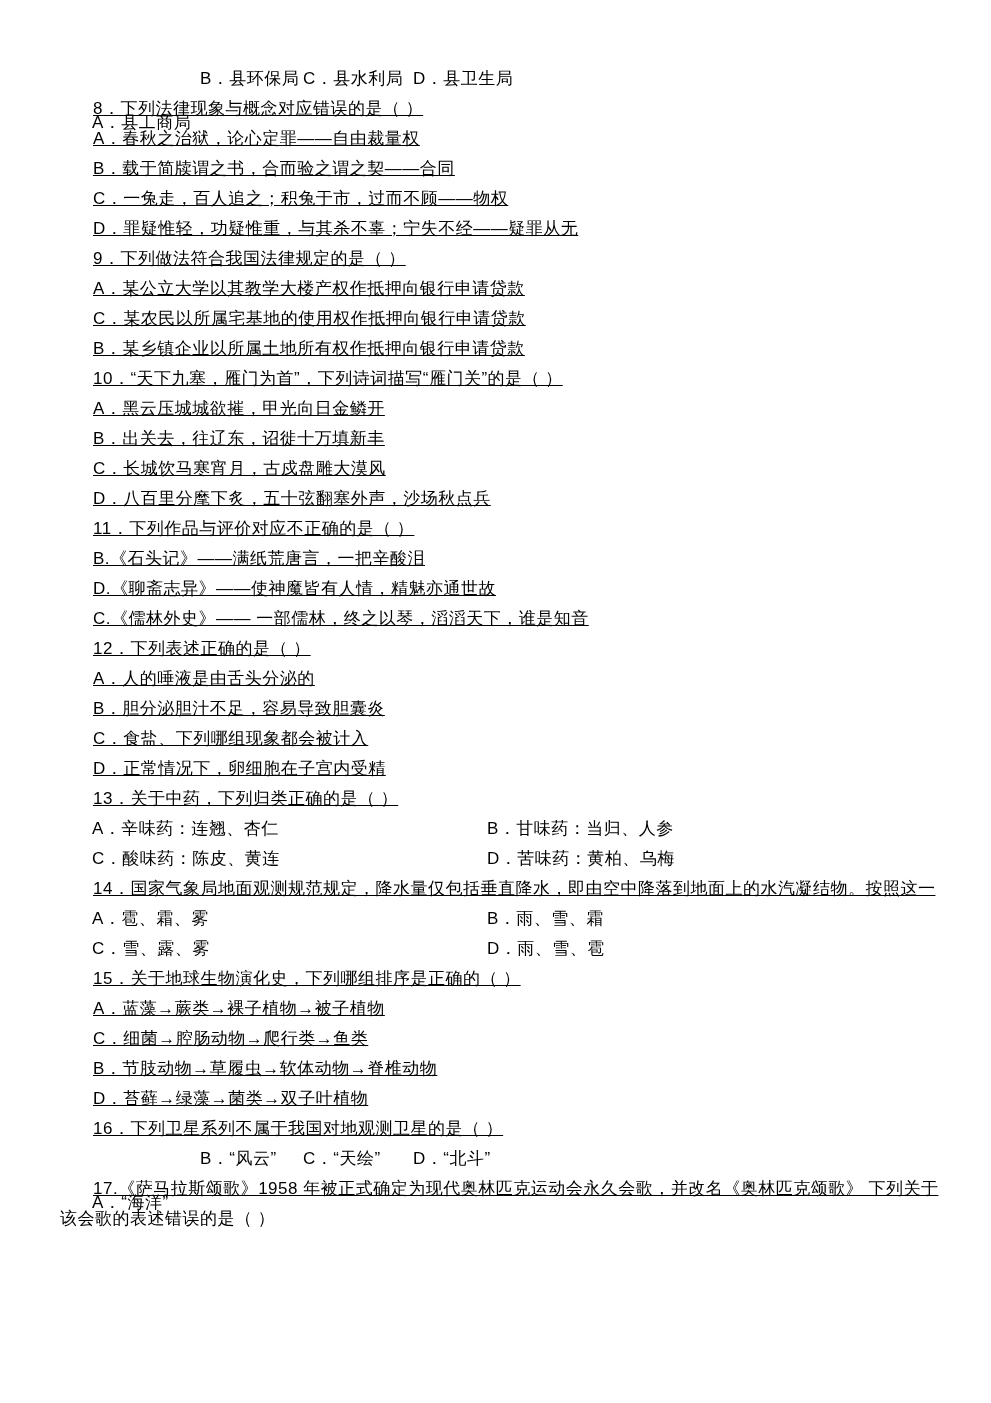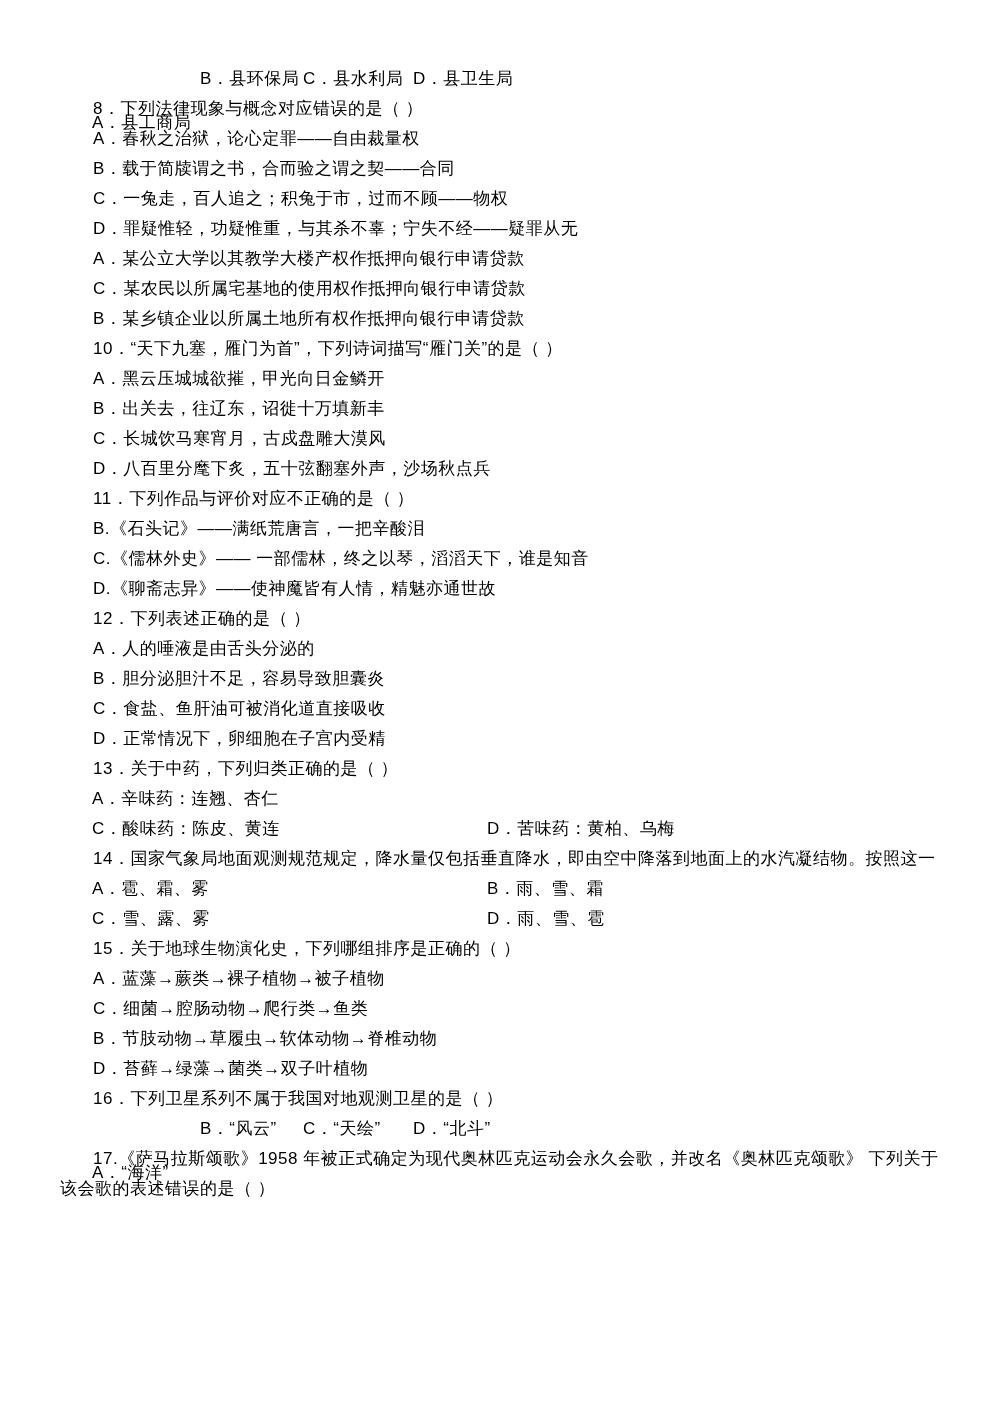--- a/index.html
+++ b/index.html
@@ -19,21 +19,21 @@
     line-height: 30px;
     padding: 64px 50px 0 60px;
     overflow: hidden;
   }
   .line {
     height: 30px;
     white-space: nowrap;
     letter-spacing: 0.5px;
   }
   
-  .ind { padding-left: 33px; }
+  .ind { padding-left: 33px; text-decoration: underline; }
   
   .wrap { padding-left: 0; }
   
   .row4 { display: flex; padding-left: 32px; }
   .row4 .c4a { display: inline-block; width: 108px; margin-top: 44px; }
   .row4 .c4b { display: inline-block; width: 103px; }
   .row4 .c4c { display: inline-block; width: 110px; }
   .row4 .c4d { display: inline-block; }
   
   .row2 { display: flex; padding-left: 32px; }
@@ -51,44 +51,46 @@
     <span class="c4c">C．县水利局</span>
     <span class="c4d">D．县卫生局</span>
   </div>
 
   <div class="line ind">8．下列法律现象与概念对应错误的是（  ）</div>
   <div class="line ind">A．春秋之治狱，论心定罪——自由裁量权</div>
   <div class="line ind">B．载于简牍谓之书，合而验之谓之契——合同</div>
   <div class="line ind">C．一兔走，百人追之；积兔于市，过而不顾——物权</div>
   <div class="line ind">D．罪疑惟轻，功疑惟重，与其杀不辜；宁失不经——疑罪从无</div>
 
+  <div class="line ind">9．下列做法符合我国法律规定的是（  ）</div>
   <div class="line ind">A．某公立大学以其教学大楼产权作抵押向银行申请贷款</div>
   <div class="line ind">C．某农民以所属宅基地的使用权作抵押向银行申请贷款</div>
   <div class="line ind">B．某乡镇企业以所属土地所有权作抵押向银行申请贷款</div>
 
   <div class="line ind">10．“天下九塞，雁门为首”，下列诗词描写“雁门关”的是（  ）</div>
   <div class="line ind">A．黑云压城城欲摧，甲光向日金鳞开</div>
   <div class="line ind">B．出关去，往辽东，诏徙十万填新丰</div>
   <div class="line ind">C．长城饮马寒宵月，古戍盘雕大漠风</div>
   <div class="line ind">D．八百里分麾下炙，五十弦翻塞外声，沙场秋点兵</div>
 
   <div class="line ind">11．下列作品与评价对应不正确的是（  ）</div>
   <div class="line ind">B.《石头记》——满纸荒唐言，一把辛酸泪</div>
+  <div class="line ind">D.《聊斋志异》——使神魔皆有人情，精魅亦通世故</div>
   <div class="line ind">C.《儒林外史》—— 一部儒林，终之以琴，滔滔天下，谁是知音</div>
-  <div class="line ind">D.《聊斋志异》——使神魔皆有人情，精魅亦通世故</div>
 
   <div class="line ind">12．下列表述正确的是（  ）</div>
   <div class="line ind">A．人的唾液是由舌头分泌的</div>
   <div class="line ind">B．胆分泌胆汁不足，容易导致胆囊炎</div>
-  <div class="line ind">C．食盐、鱼肝油可被消化道直接吸收</div>
+  <div class="line ind">C．食盐、下列哪组现象都会被计入</div>
   <div class="line ind">D．正常情况下，卵细胞在子宫内受精</div>
 
   <div class="line ind">13．关于中药，下列归类正确的是（  ）</div>
   <div class="line row2">
     <span class="c2l">A．辛味药：连翘、杏仁</span>
+    <span class="c2r">B．甘味药：当归、人参</span>
   </div>
   <div class="line row2">
     <span class="c2l">C．酸味药：陈皮、黄连</span>
     <span class="c2r">D．苦味药：黄柏、乌梅</span>
   </div>
 
   <div class="line ind">14．国家气象局地面观测规范规定，降水量仅包括垂直降水，即由空中降落到地面上的水汽凝结物。按照这一</div>
   <div class="line row2">
     <span class="c2l">A．雹、霜、雾</span>
     <span class="c2r">B．雨、雪、霜</span>

